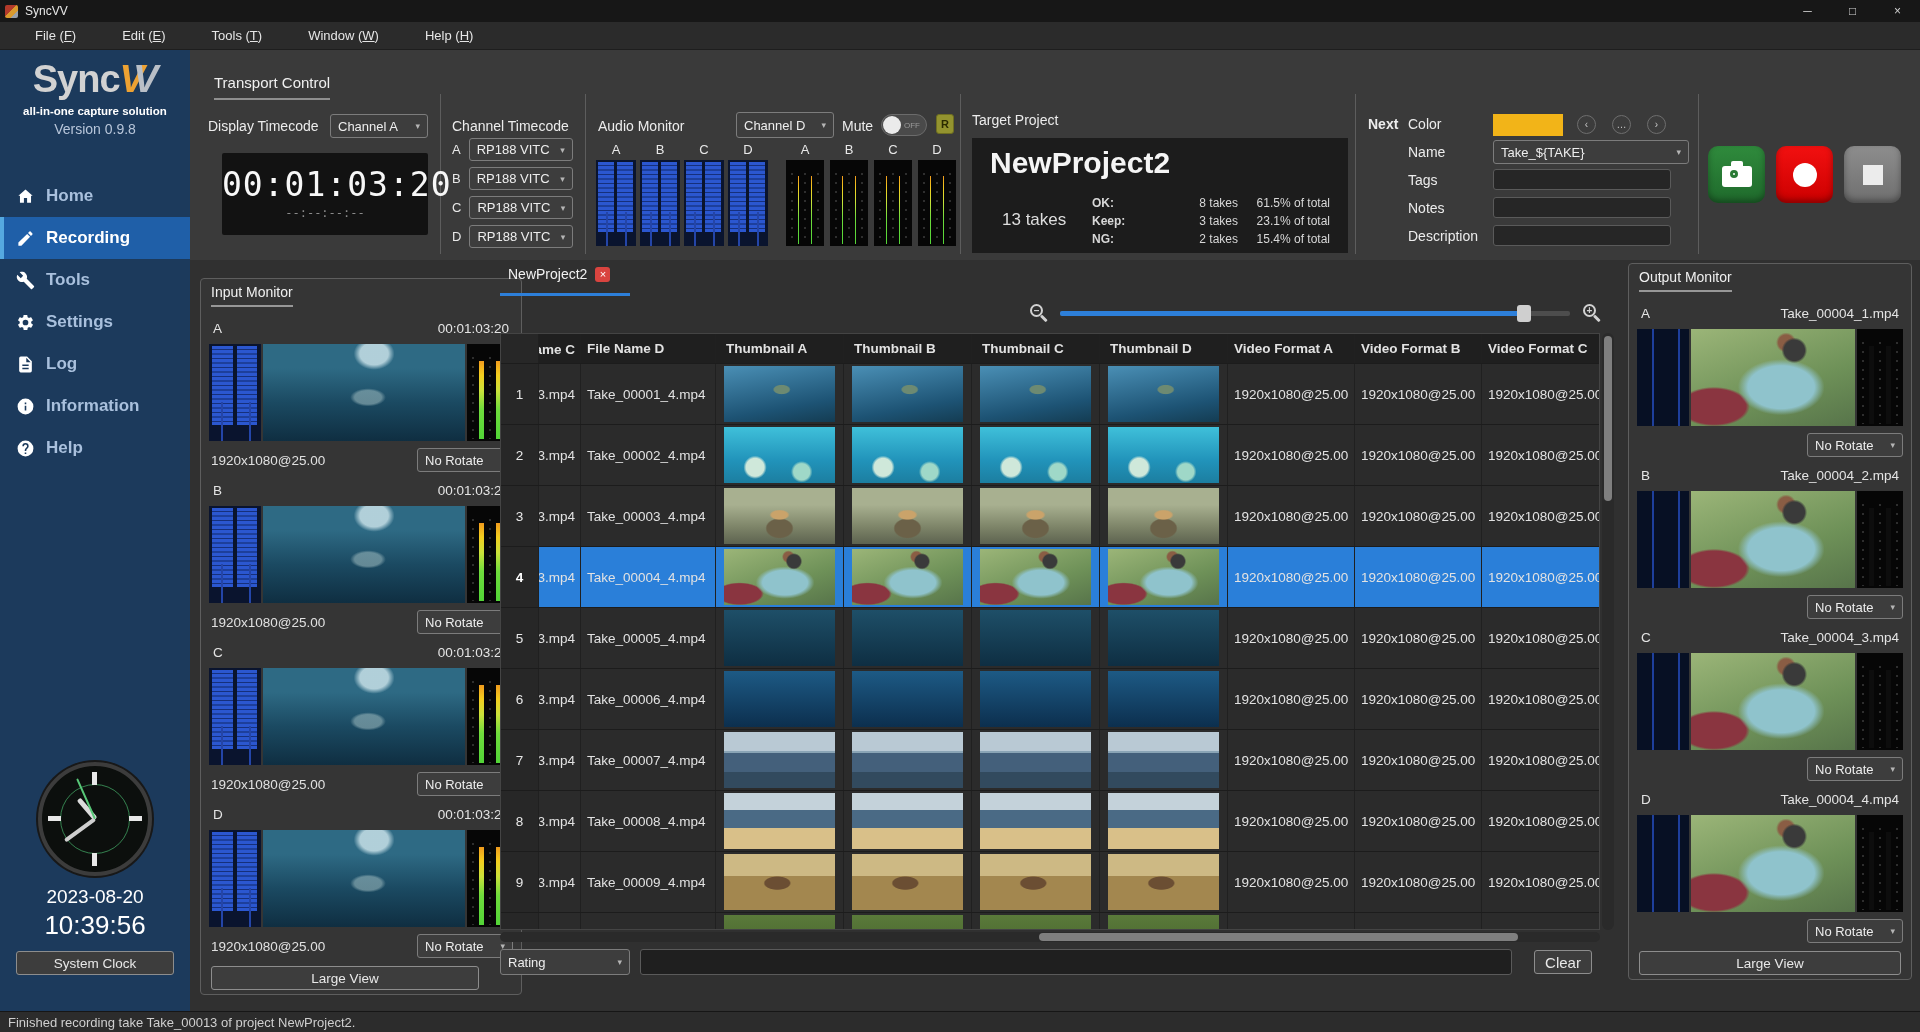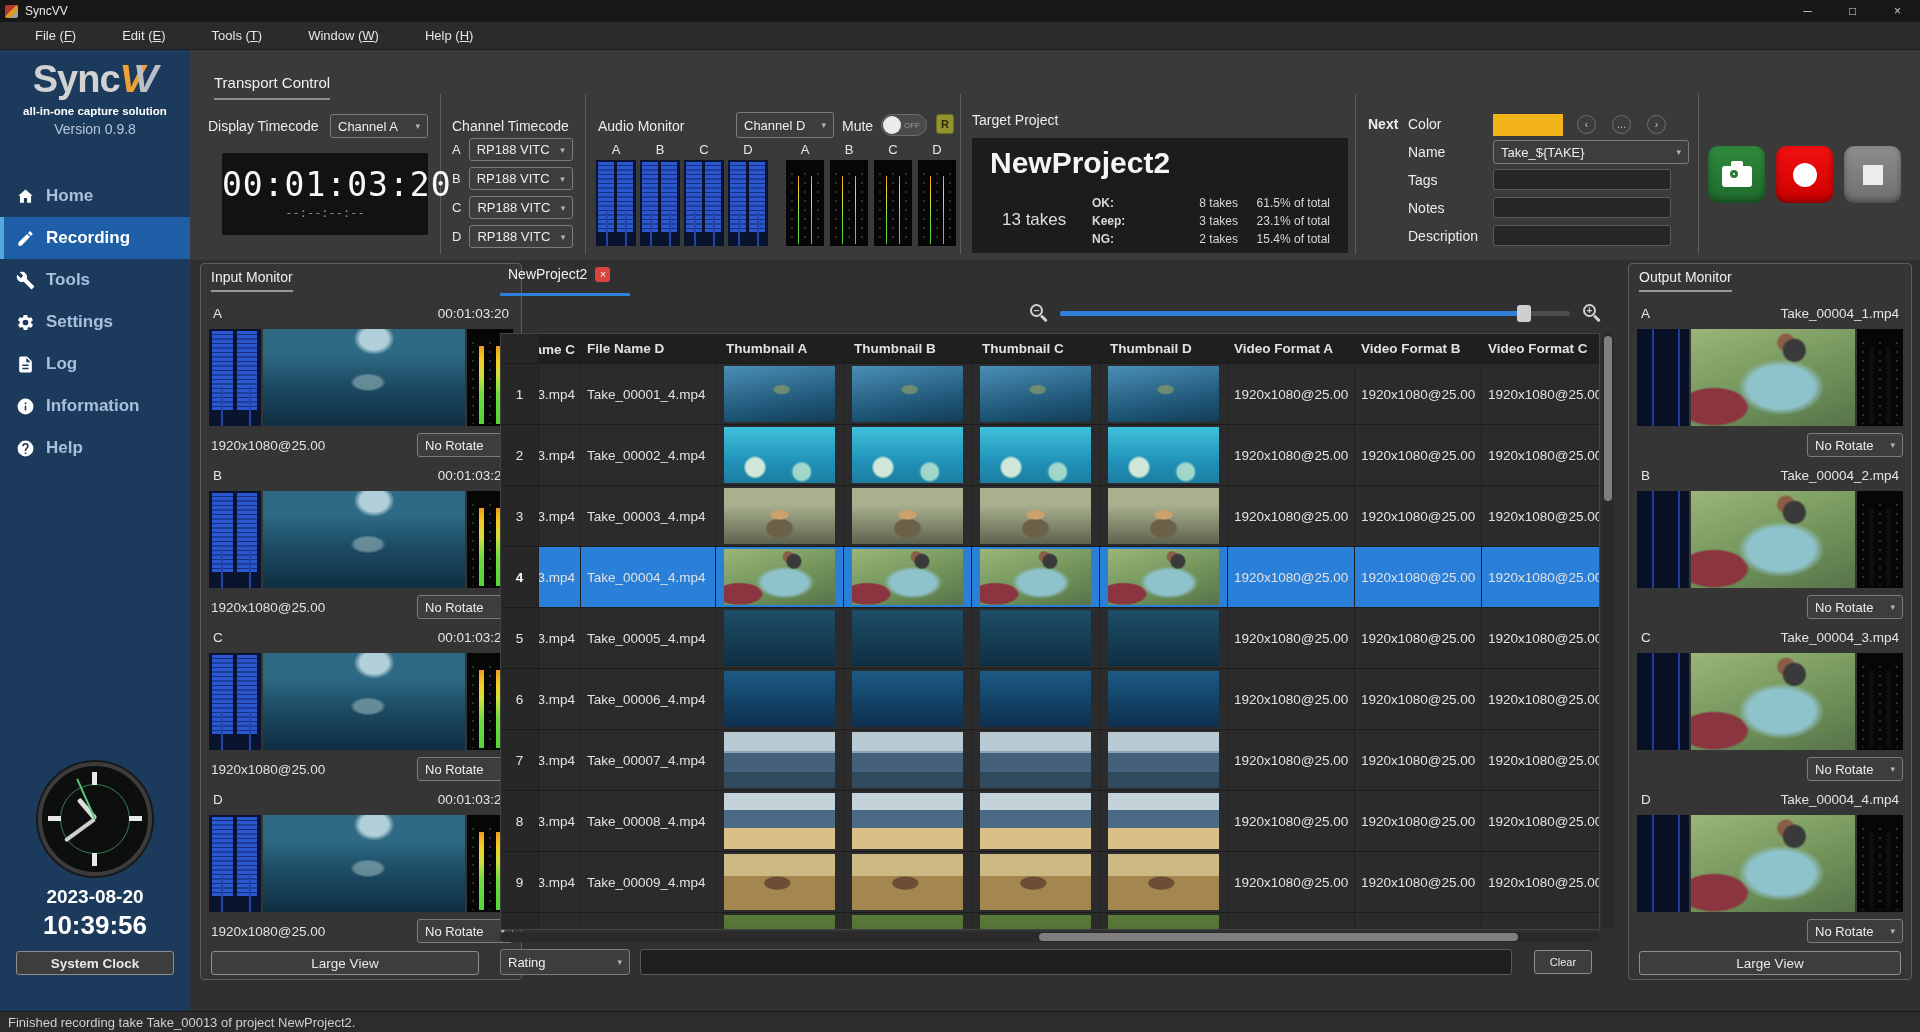--- a/index.html
+++ b/index.html
@@ -26,21 +26,21 @@
   .logo-v1 { color:#eda233; font-style:italic; font-weight:bold; }
   .logo-v2 { color:#b9bfc7; font-style:italic; font-weight:bold; margin-left:-11px; }
   .tagline { text-align:center; color:#ffffff; font-size:11.5px; font-weight:bold; margin-top:4px; }
   .version { text-align:center; color:#b8c6da; font-size:14px; margin-top:4px; }
   #nav { position:absolute; left:0; top:125px; width:190px; }
   .nav-item { position:relative; height:42px; display:flex; align-items:center; padding-left:16px;
               color:#a9c0dd; font-size:17px; font-weight:bold; cursor:default; }
   .nav-item svg { width:19px; height:19px; margin-right:11px; fill:#ffffff; flex:none; }
   .nav-item.active { background:#1f5fa8; color:#ffffff; }
   .nav-item.active::before { content:""; position:absolute; left:0; top:0; bottom:0; width:4px; background:#55a9e0; }
-  .clockbox { position:absolute; left:0; top:712px; width:190px; text-align:center;font-weight:bold; }
+  .clockbox { position:absolute; left:0; top:712px; width:190px; text-align:center; }
   .clock-face { position:relative; width:114px; height:114px; margin:0 auto; border-radius:50%;
                 background:#0c0f0d; border:4px solid #3c3c3c; box-shadow:0 0 0 2px #181818; }
   .clock-ring { position:absolute; left:18px; top:18px; width:70px; height:70px; border-radius:50%;
                 border:1.5px solid #3f9e5f; opacity:.8; }
   .tick { position:absolute; background:#e8e8e8; }
   .tick.t12 { left:50px; top:6px; width:5px; height:13px; }
   .tick.t6  { left:50px; bottom:6px; width:5px; height:13px; }
   .tick.t3  { right:6px; top:50px; width:13px; height:5px; }
   .tick.t9  { left:6px; top:50px; width:13px; height:5px; }
   .hand { position:absolute; left:50%; bottom:50%; transform-origin:50% 100%; border-radius:2px; }
@@ -488,21 +488,21 @@
     <div class="cap-btn cap-record" style="left:1586px;top:96px">
       <div class="rec-dot"></div>
     </div>
     <div class="cap-btn cap-stop" style="left:1654px;top:96px">
       <div class="stop-sq"></div>
     </div>
   </div>
 
   <div id="main">
 
-    <div class="panel" style="left:10px;top:3px;width:322px;height:717px">
+    <div class="panel" style="left:10px;top:18px;width:322px;height:717px">
       <div class="ptab" style="left:10px;top:5px">Input Monitor</div>
       <div id="in-channels"></div>
       <div class="btn" style="position:absolute;left:10px;top:687px;width:268px;height:24px;font-size:13.5px">Large View</div>
     <div class="mon-hdr" style="left: 12px; right: 12px; top: 42px;">
           <span>A</span>
           <span>00:01:03:20</span>
         </div>
         <div class="mon-media" style="left: 8px; right: 8px; top: 65px; height: 97px;">
           <div class="waveform large" style="width: 52px;">
             <i class="wv w1"></i>
@@ -858,21 +858,21 @@
       </div>
     <div class="hscroll">
         <div class="handle"></div>
       </div>
 
     <div class="dd" style="position:absolute;left:310px;top:689px;width:130px;height:26px">
       <span>Rating</span>
         <span class="arr">▾</span>
     </div>
     <input class="tinput" style="position: absolute; left: 450px; top: 689px; width: 872px; height: 26px; background: rgb(31, 31, 31);" value="">
-    <div class="btn" style="position:absolute;left:1344px;top:690px;width:58px;height:24px;font-size:11px">Clear</div>
+    <div class="btn" style="position:absolute;left:1344px;top:690px;width:58px;height:24px;font-size:15px">Clear</div>
 
     <div class="panel" style="left:1438px;top:3px;width:284px;height:717px">
       <div class="ptab" style="left:10px;top:5px">Output Monitor</div>
       <div id="out-channels"></div>
       <div class="btn" style="position:absolute;left:10px;top:687px;width:262px;height:24px;font-size:13.5px">Large View</div>
     <div class="mon-hdr" style="left: 12px; right: 12px; top: 42px;">
           <span>A</span>
           <span>Take_00004_1.mp4</span>
         </div>
         <div class="mon-media" style="left: 8px; right: 8px; top: 65px; height: 97px;">

